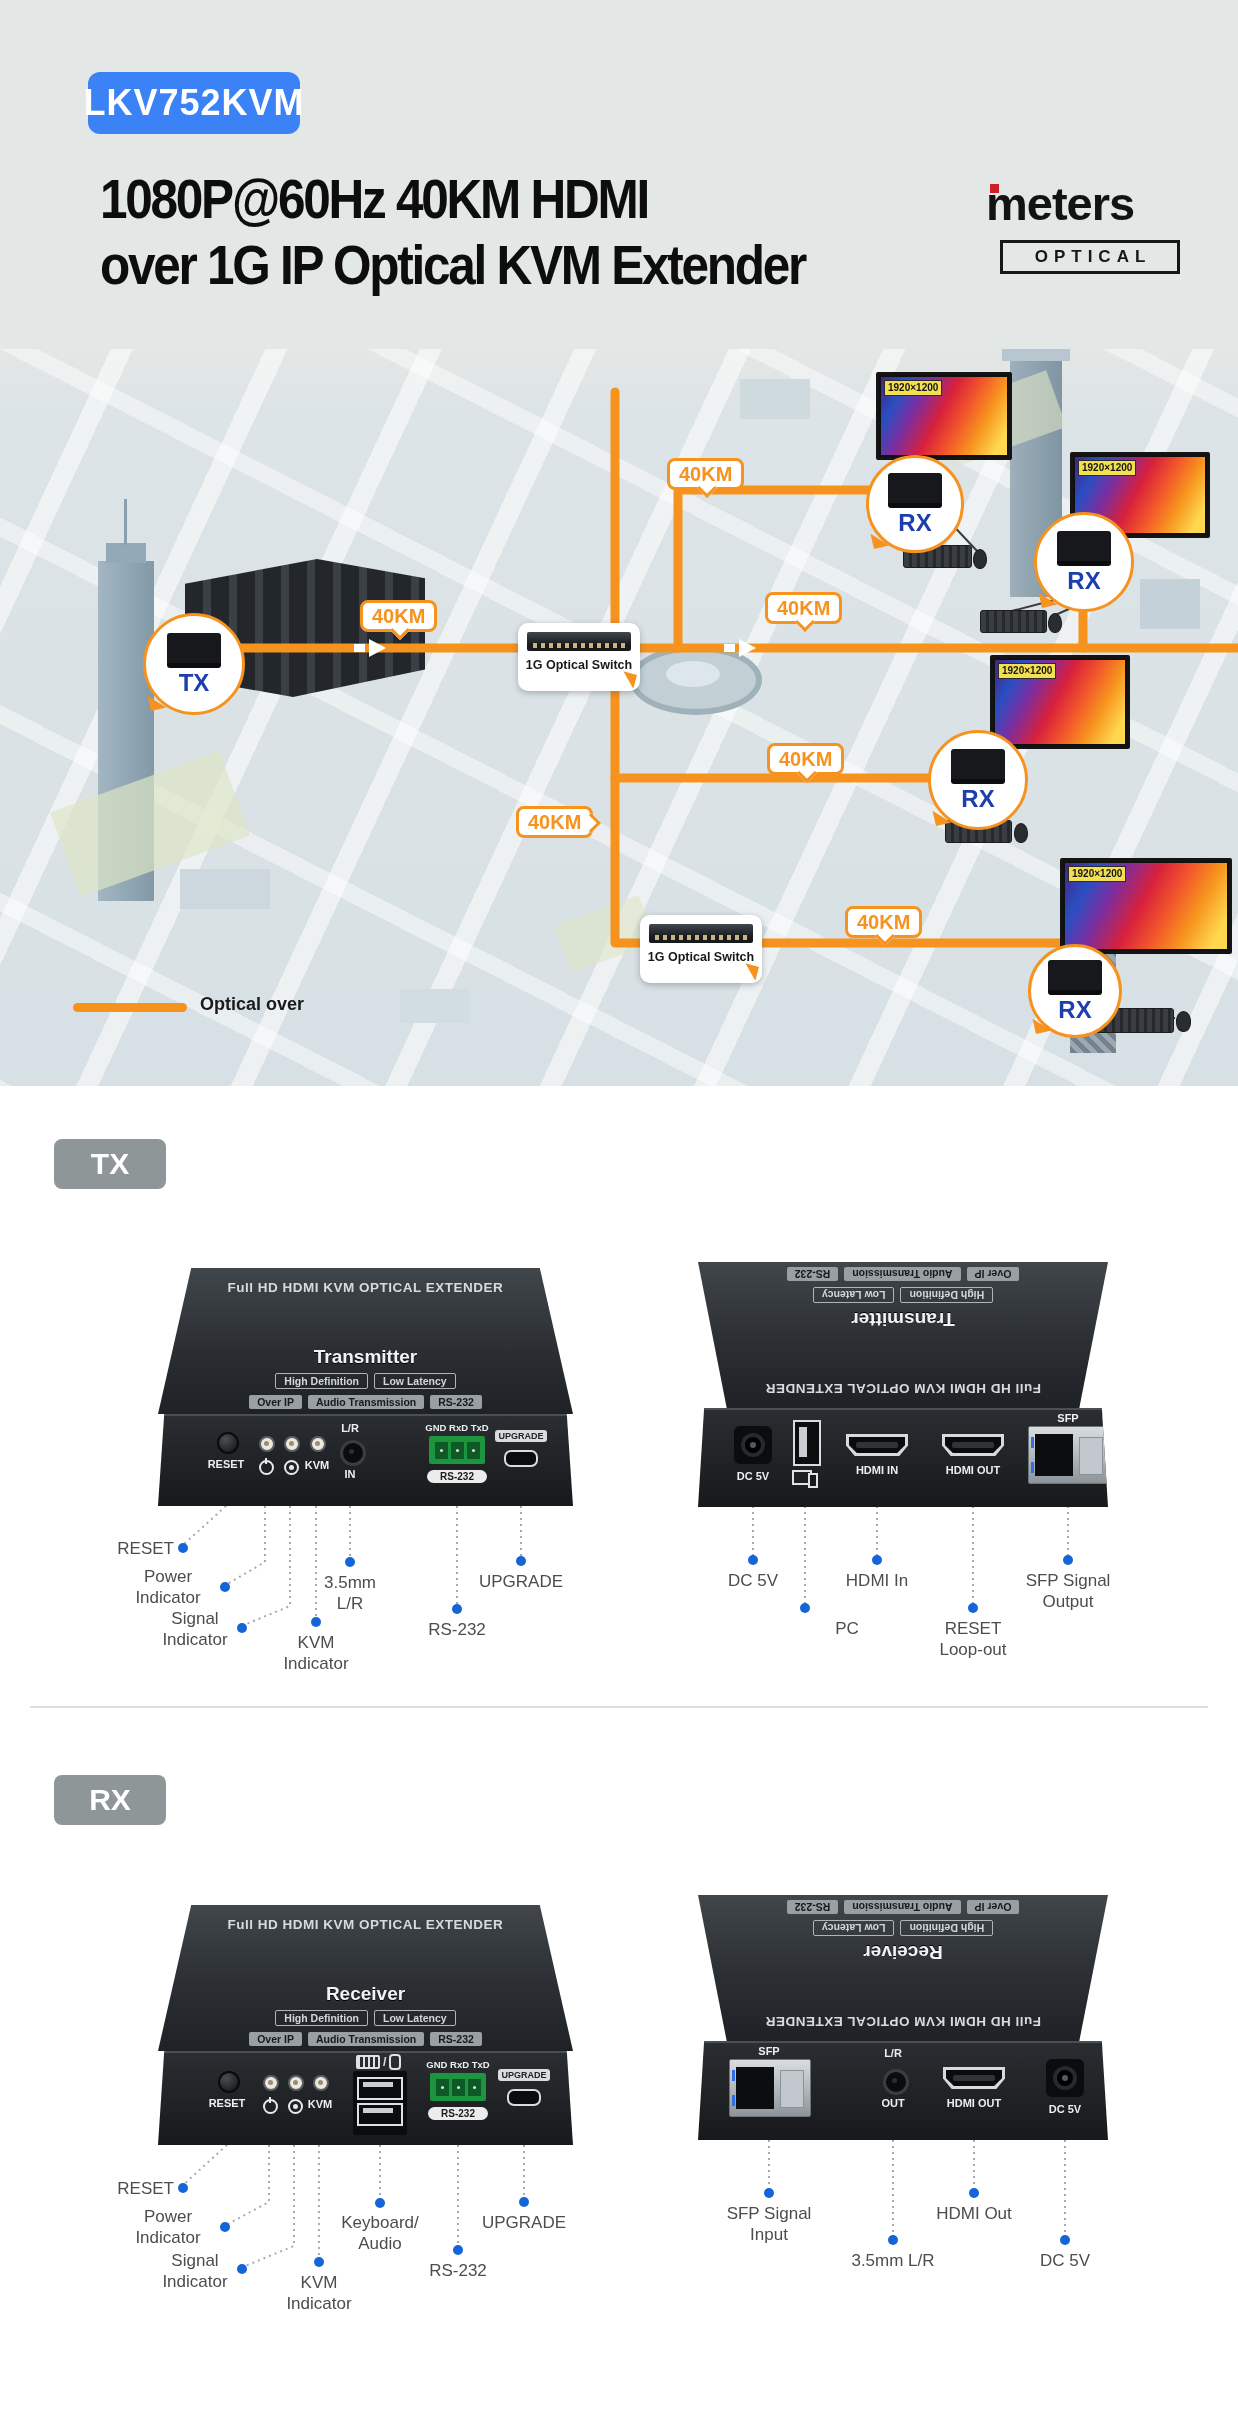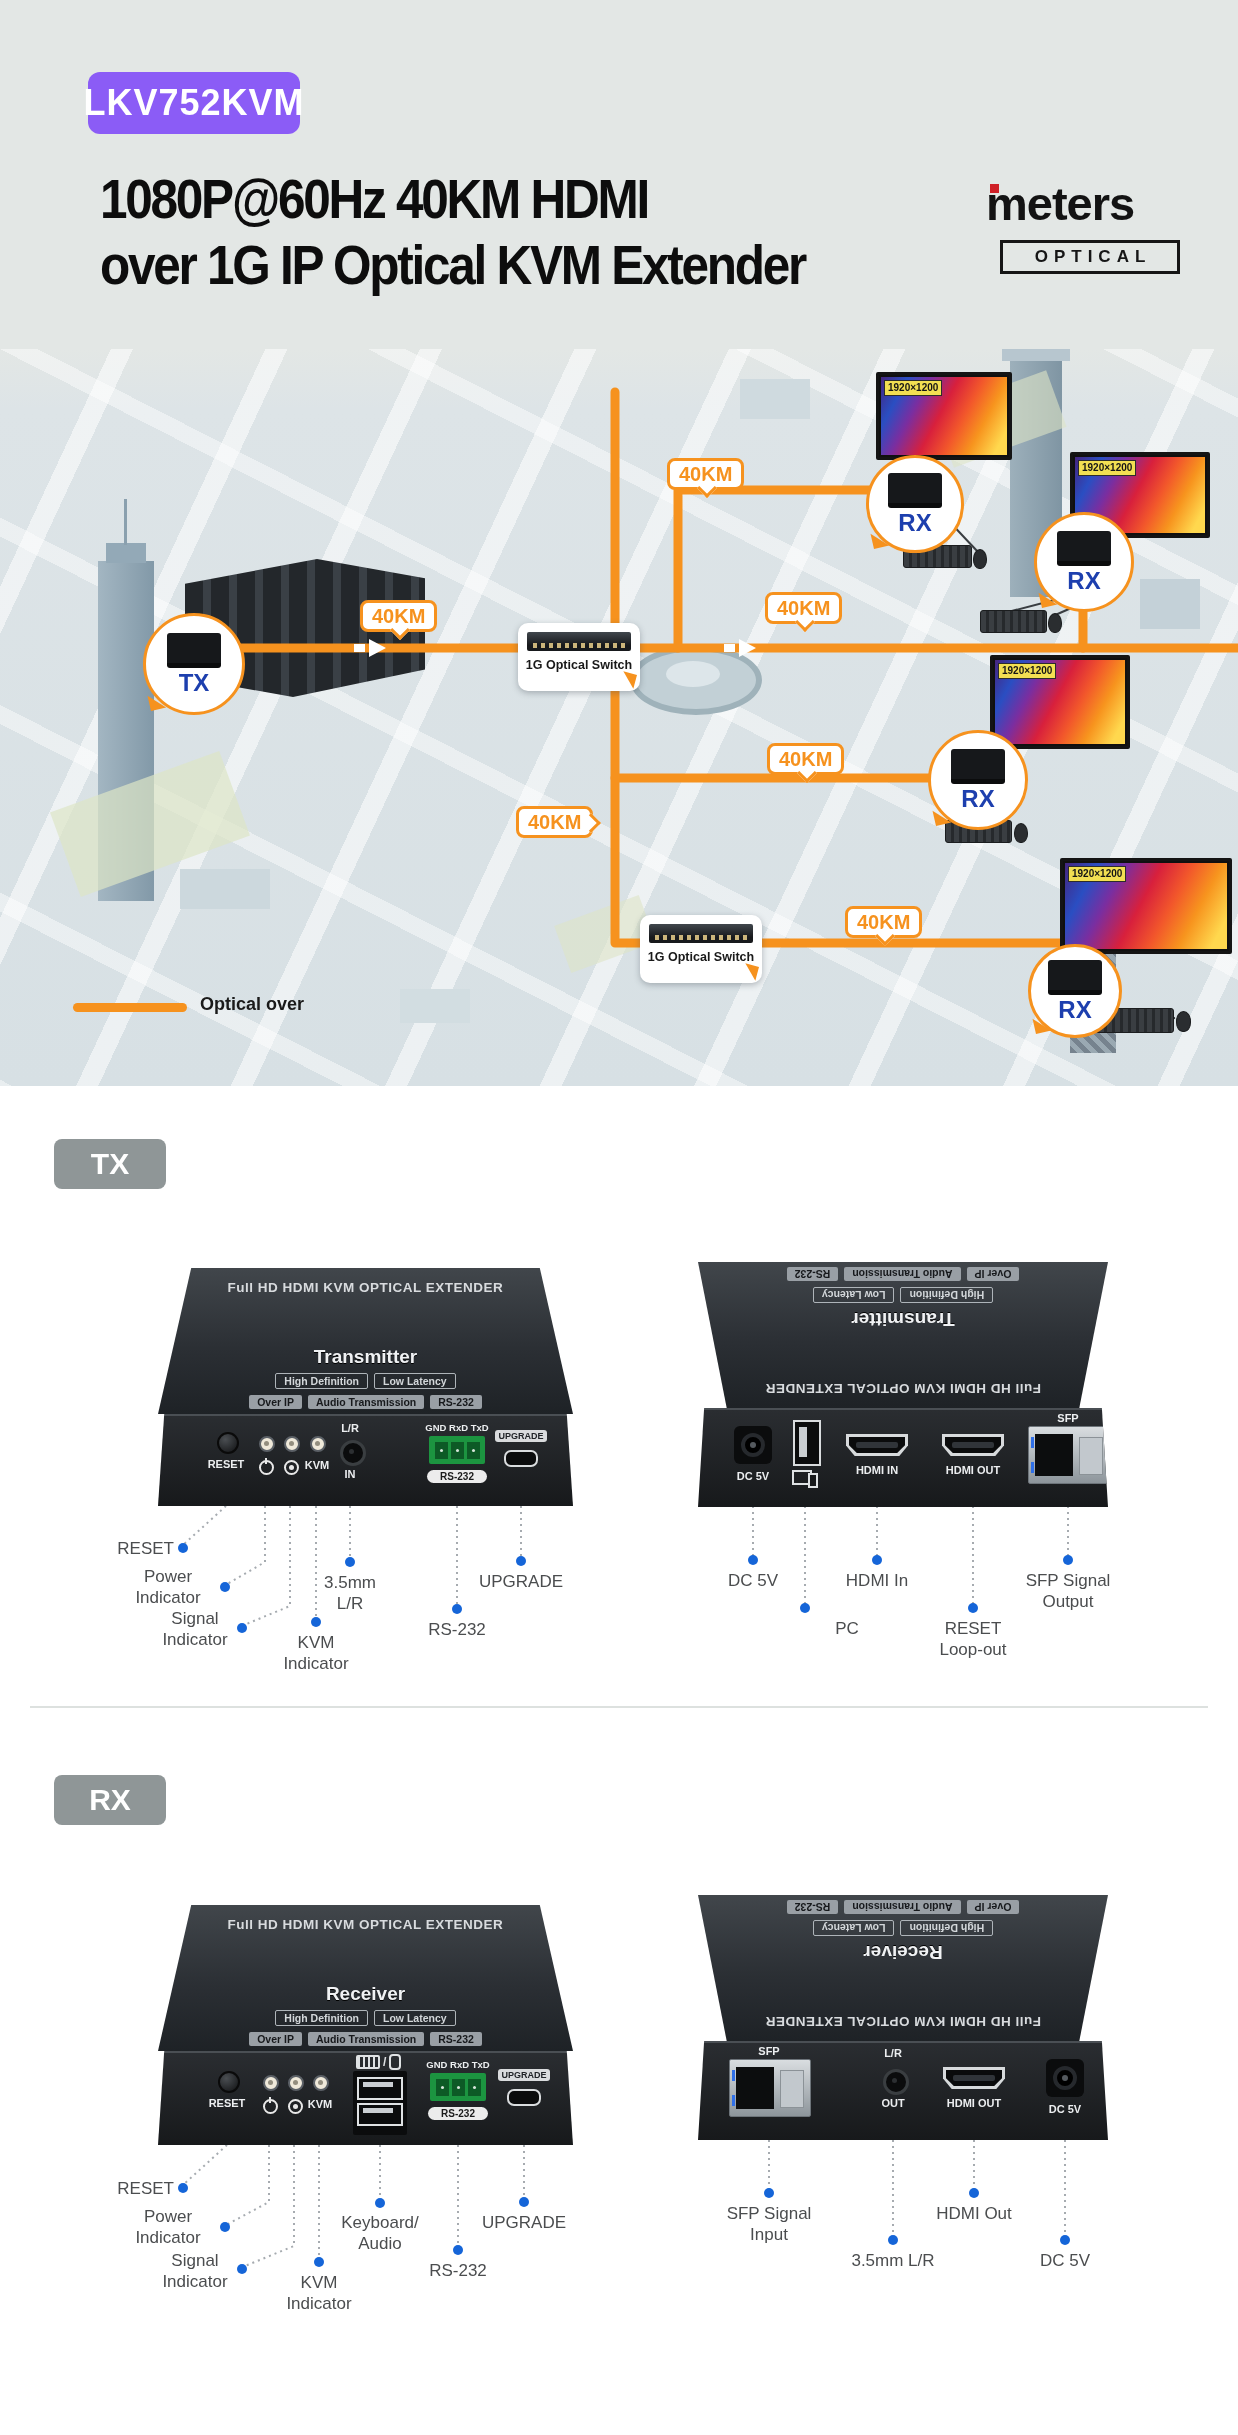--- a/index.html
+++ b/index.html
@@ -1,21 +1,21 @@
 <!DOCTYPE html>
 <html><head>
 <meta charset="utf-8">
 <style>
   html,body{margin:0;padding:0;background:#ffffff;}
   .page{position:relative;width:1238px;height:2435px;overflow:hidden;background:#ffffff;
         font-family:"Liberation Sans", sans-serif;}
 
   
   .header-bg{position:absolute;left:0;top:0;width:1238px;height:349px;background:#e3e7e5;}
-  .model-badge{position:absolute;left:88px;top:72px;width:212px;height:62px;background:#8b5cf6;
+  .model-badge{position:absolute;left:88px;top:72px;width:212px;height:62px;background:#3b82f6;
     border-radius:12px;color:#fff;font-weight:bold;font-size:36px;display:flex;align-items:center;justify-content:center;letter-spacing:1px;}
   .title{position:absolute;left:100px;top:166px;color:#0d0d0d;font-weight:800;font-size:55px;
     letter-spacing:-2.5px;line-height:66px;transform:scaleX(.9);transform-origin:left top;white-space:nowrap;}
   .res-badge{position:absolute;left:978px;top:90px;width:196px;height:70px;border-radius:10px;
     background:linear-gradient(145deg,#f9ee8a,#e8c428 55%,#d9a91e);border:1px solid #c9a11a;}
   .res-badge-inner{position:absolute;inset:5px;border:3px solid #161616;border-radius:8px;
     display:flex;align-items:center;justify-content:center;font-weight:bold;font-size:29px;color:#141414;}
   .brand{position:absolute;left:986px;top:176px;width:200px;font-weight:800;font-size:47px;
     letter-spacing:-1px;color:#131313;}
   .brand-dot{position:absolute;left:4px;top:8px;width:9px;height:9px;background:#cf2027;}

